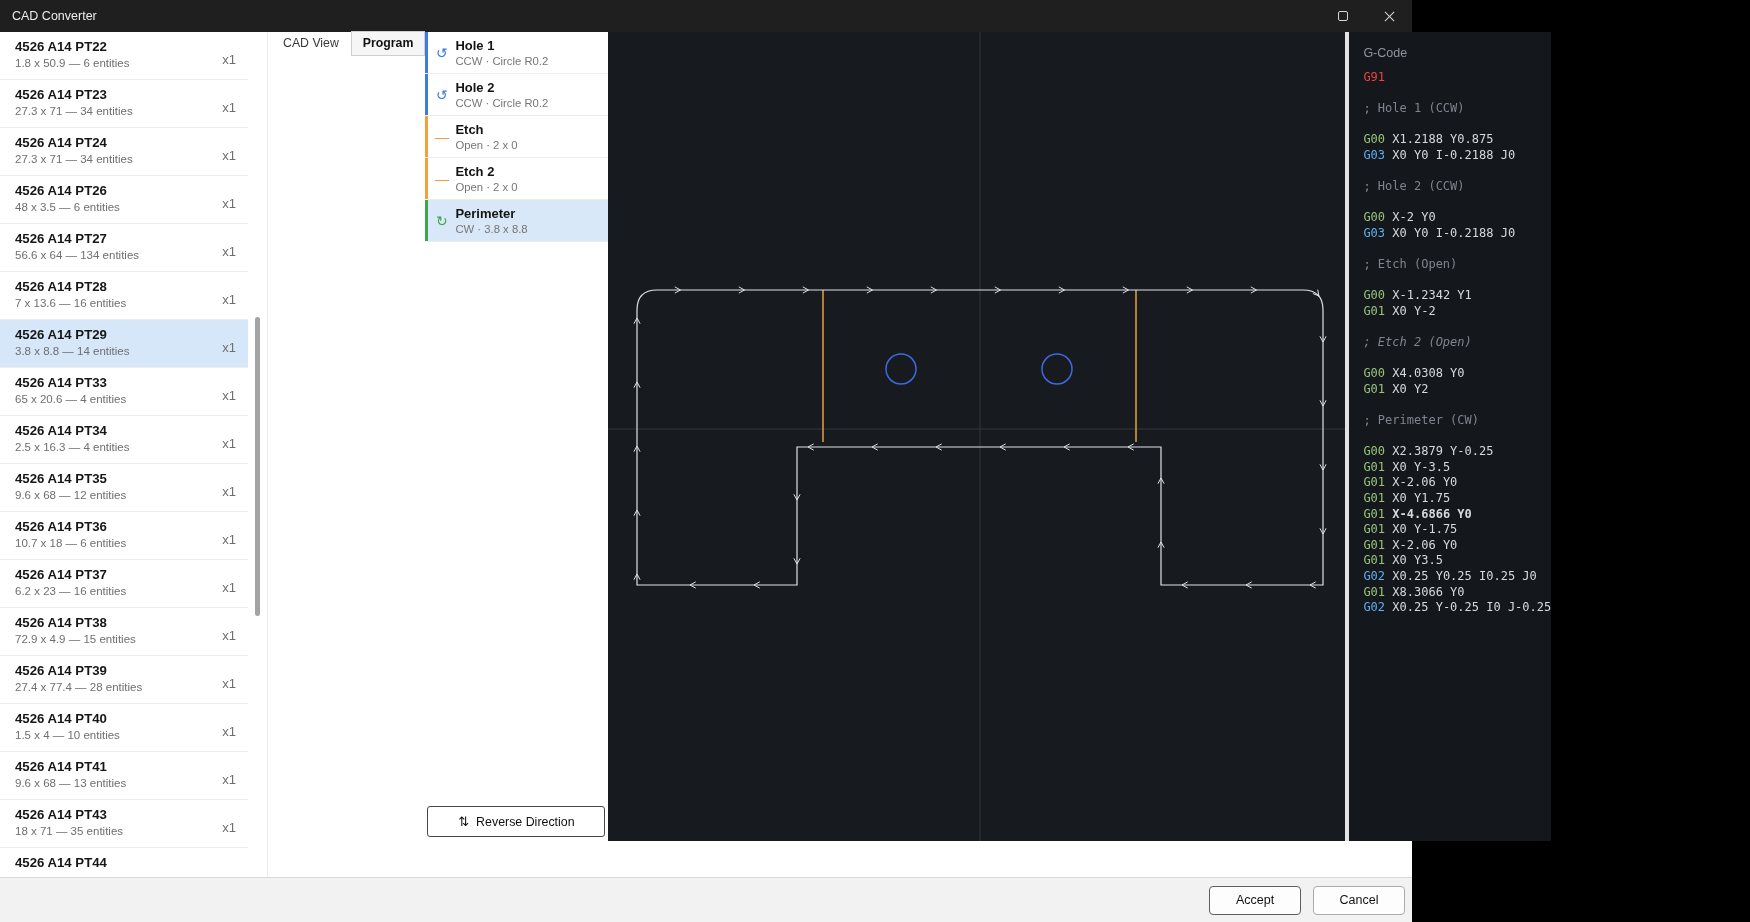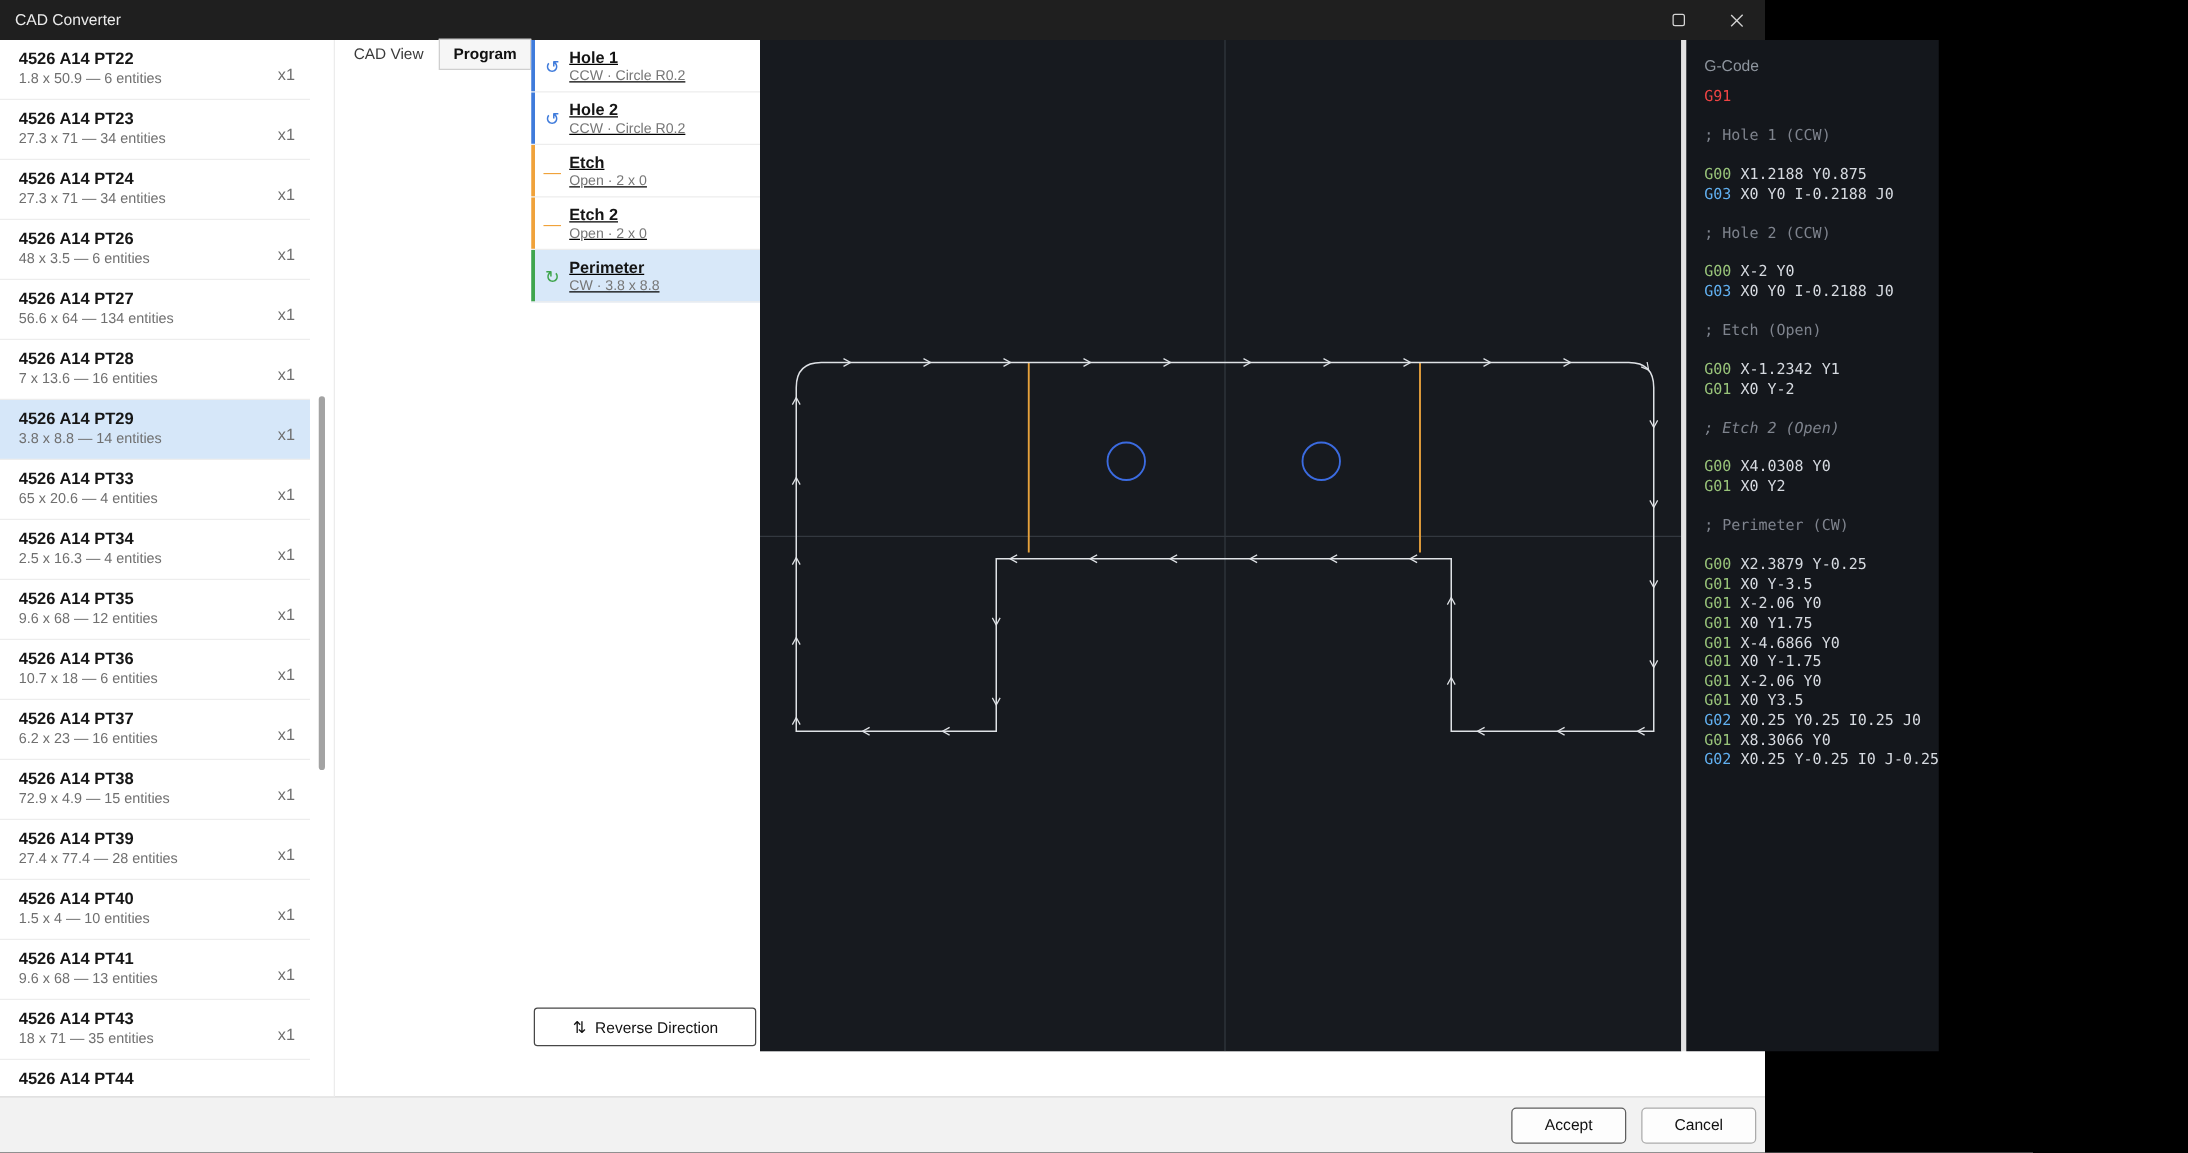--- a/index.html
+++ b/index.html
@@ -37,21 +37,21 @@
   .tab.active { font-weight:bold; color:#111; background:#f6f6f6; border-color:#cfcfcf; }
 
   .content { height:809px; flex:0 0 auto; display:flex; }
   .bottom-spacer { flex:1; background:#fff; }
 
   .program { width:183px; flex:0 0 auto; background:#fff; position:relative; }
   .op-row { height:42px; display:flex; align-items:center; border-bottom:1px solid #ededed; }
   .op-row.selected { background:#d8e8f9; }
   .op-bar { width:3px; align-self:stretch; flex:0 0 auto; }
   .op-icon { width:27px; text-align:center; font-size:14px; flex:0 0 auto; }
-  .op-texts { min-width:0;text-decoration:underline; }
+  .op-texts { min-width:0; }
   .op-title { font-size:13px; font-weight:bold; color:#141414; white-space:nowrap; }
   .op-sub { font-size:11.3px; color:#767676; margin-top:2px; white-space:nowrap; }
   .reverse { position:absolute; left:2px; right:3px; bottom:4px; height:31px; background:#fff;
              border:1px solid #474747; border-radius:3px; font-size:12.4px; color:#111;
              font-family:"Liberation Sans", sans-serif; display:flex; align-items:center; justify-content:center; gap:7px; cursor:default; }
   .rev-icon { font-size:13px; }
 
   .canvas { width:737px; flex:0 0 auto; background:#171a1f; overflow:hidden; }
   .splitter { width:4px; flex:0 0 auto; background:#e3e3e3; }
 
@@ -347,21 +347,21 @@
               <div class="gl">&nbsp;</div>
               <div class="gl"><span style="color: rgb(152, 195, 121);">G00</span><span style="color: rgb(214, 218, 224);"> X4.0308 Y0</span></div>
               <div class="gl"><span style="color: rgb(152, 195, 121);">G01</span><span style="color: rgb(214, 218, 224);"> X0 Y2</span></div>
               <div class="gl">&nbsp;</div>
               <div class="gl" style="color: rgb(127, 132, 142);">; Perimeter (CW)</div>
               <div class="gl">&nbsp;</div>
               <div class="gl"><span style="color: rgb(152, 195, 121);">G00</span><span style="color: rgb(214, 218, 224);"> X2.3879 Y-0.25</span></div>
               <div class="gl"><span style="color: rgb(152, 195, 121);">G01</span><span style="color: rgb(214, 218, 224);"> X0 Y-3.5</span></div>
               <div class="gl"><span style="color: rgb(152, 195, 121);">G01</span><span style="color: rgb(214, 218, 224);"> X-2.06 Y0</span></div>
               <div class="gl"><span style="color: rgb(152, 195, 121);">G01</span><span style="color: rgb(214, 218, 224);"> X0 Y1.75</span></div>
-              <div class="gl"><span style="color: rgb(152, 195, 121);">G01</span><span style="color: rgb(214, 218, 224);"> X-4.6866 Y0</span></div>
+              <div class="gl"><span style="color: rgb(152, 195, 121);">G01</span><span style="color: rgb(214, 218, 224); font-weight: bold;"> X-4.6866 Y0</span></div>
               <div class="gl"><span style="color: rgb(152, 195, 121);">G01</span><span style="color: rgb(214, 218, 224);"> X0 Y-1.75</span></div>
               <div class="gl"><span style="color: rgb(152, 195, 121);">G01</span><span style="color: rgb(214, 218, 224);"> X-2.06 Y0</span></div>
               <div class="gl"><span style="color: rgb(152, 195, 121);">G01</span><span style="color: rgb(214, 218, 224);"> X0 Y3.5</span></div>
               <div class="gl"><span style="color: rgb(97, 175, 239);">G02</span><span style="color: rgb(214, 218, 224);"> X0.25 Y0.25 I0.25 J0</span></div>
               <div class="gl"><span style="color: rgb(152, 195, 121);">G01</span><span style="color: rgb(214, 218, 224);"> X8.3066 Y0</span></div>
               <div class="gl"><span style="color: rgb(97, 175, 239);">G02</span><span style="color: rgb(214, 218, 224);"> X0.25 Y-0.25 I0 J-0.25</span></div>
             </div>
         </div>
       </div>
 

